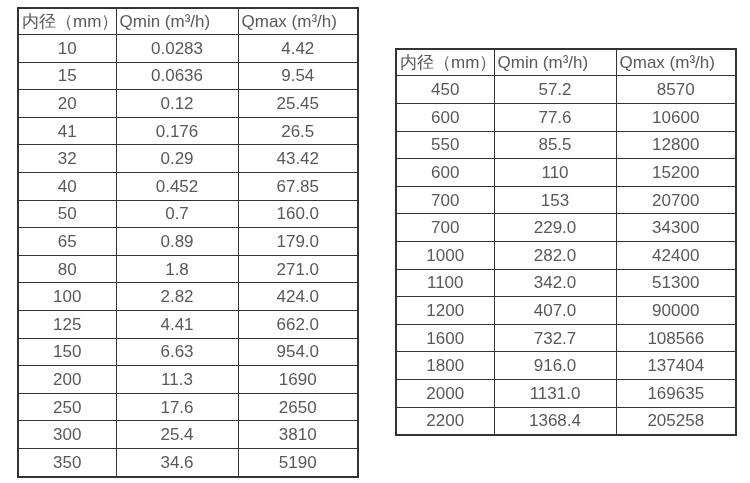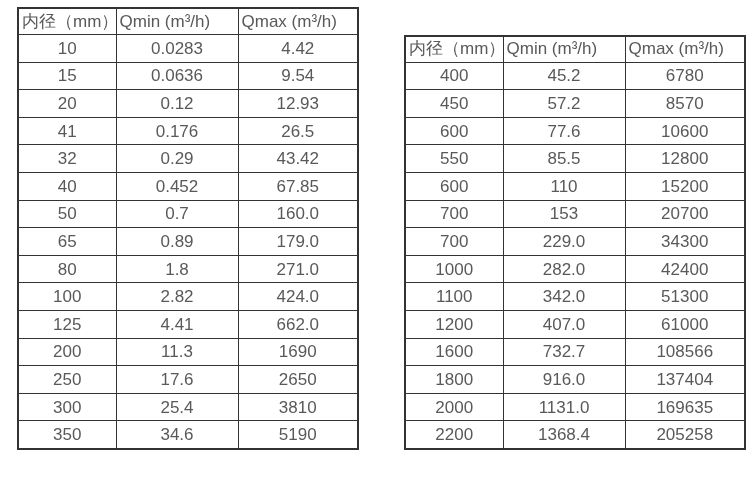--- a/index.html
+++ b/index.html
@@ -6,22 +6,22 @@
     margin: 0;
     padding: 0;
     background: #ffffff;
     width: 750px;
     height: 483px;
     font-family: "Liberation Sans", "DejaVu Sans", sans-serif;
     overflow: hidden;
   }
   .wrap {
     display: flex;
-    align-items: flex-end;
-    gap: 45px;
+    align-items: center;
+    gap: 36px;
     padding: 7px 12px 0 17px;
   }
   table.flow-table {
     border-collapse: collapse;
     table-layout: fixed;
     width: 340px;
     border: 2px solid #333333;
     background: #ffffff;
   }
   table.flow-table col.c1 { width: 98px; }
@@ -73,21 +73,21 @@
           <td>4.42</td>
         </tr>
         <tr>
           <td>15</td>
           <td>0.0636</td>
           <td>9.54</td>
         </tr>
         <tr>
           <td>20</td>
           <td>0.12</td>
-          <td>12.93</td>
+          <td>25.45</td>
         </tr>
         <tr>
           <td>41</td>
           <td>0.176</td>
           <td>26.5</td>
         </tr>
         <tr>
           <td>32</td>
           <td>0.29</td>
           <td>43.42</td>
@@ -114,20 +114,25 @@
         </tr>
         <tr>
           <td>100</td>
           <td>2.82</td>
           <td>424.0</td>
         </tr>
         <tr>
           <td>125</td>
           <td>4.41</td>
           <td>662.0</td>
+        </tr>
+        <tr>
+          <td>150</td>
+          <td>6.63</td>
+          <td>954.0</td>
         </tr>
         <tr>
           <td>200</td>
           <td>11.3</td>
           <td>1690</td>
         </tr>
         <tr>
           <td>250</td>
           <td>17.6</td>
           <td>2650</td>
@@ -152,25 +157,20 @@
     </colgroup>
   <thead>
         <tr>
           <th>内径（mm）</th>
           <th>Qmin (m³/h)</th>
           <th>Qmax (m³/h)</th>
         </tr>
       </thead>
       <tbody>
         <tr>
-          <td>400</td>
-          <td>45.2</td>
-          <td>6780</td>
-        </tr>
-        <tr>
           <td>450</td>
           <td>57.2</td>
           <td>8570</td>
         </tr>
         <tr>
           <td>600</td>
           <td>77.6</td>
           <td>10600</td>
         </tr>
         <tr>
@@ -199,21 +199,21 @@
           <td>42400</td>
         </tr>
         <tr>
           <td>1100</td>
           <td>342.0</td>
           <td>51300</td>
         </tr>
         <tr>
           <td>1200</td>
           <td>407.0</td>
-          <td>61000</td>
+          <td>90000</td>
         </tr>
         <tr>
           <td>1600</td>
           <td>732.7</td>
           <td>108566</td>
         </tr>
         <tr>
           <td>1800</td>
           <td>916.0</td>
           <td>137404</td>

